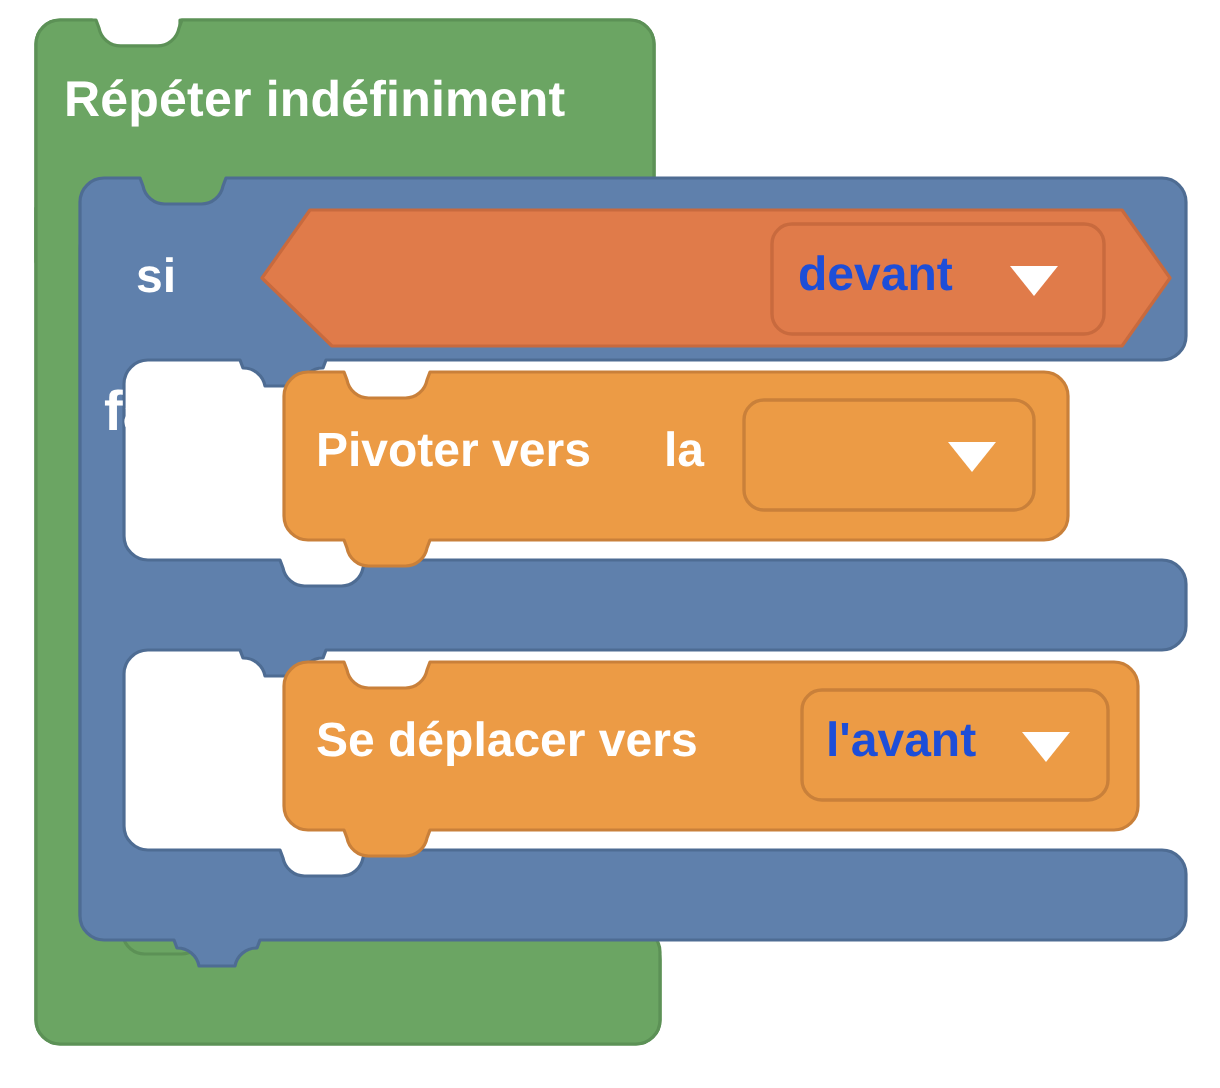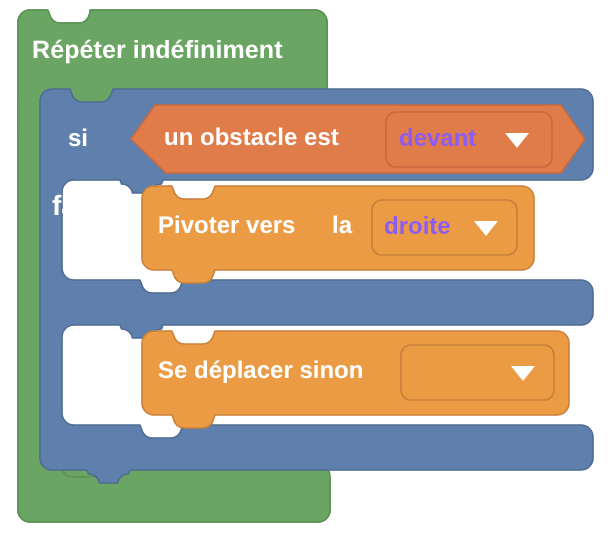--- a/index.html
+++ b/index.html
@@ -77,21 +77,21 @@
     top: 214px;
     font-size: 24px;
   }
   .lbl-cmd2-text {
     left: 158px;
     top: 359px;
     font-size: 24px;
   }
   .dd-text {
     position: absolute;
-    color: #8b5cf6;
+    color: #1d4ed8;
     font-family: "Liberation Sans", sans-serif;
     font-weight: bold;
     font-size: 24px;
     white-space: nowrap;
     user-select: none;
     line-height: 1;
     text-align: center;
   }
   .dd-devant { left: 399px; top: 126px; }
   .dd-droite { left: 384px; top: 214px; }
@@ -308,26 +308,25 @@
     <path class="dd-arrow" d="M 511 366 L 535 366 L 523 381 Z" fill="#ffffff"></path>
   </svg>
 
   <div class="block-label lbl-repeat">Répéter indéfiniment</div>
 
   <div class="block-label lbl-si">si</div>
 
   <div class="block-label lbl-faire">faire</div>
 
 
-  <div class="block-label lbl-cond-text">un obstacle est</div>
 
   <div class="dd-text dd-devant">devant</div>
 
   <div class="block-label lbl-cmd1-text">Pivoter vers</div>
 
   <div class="block-label lbl-cmd1-la">la</div>
 
-  <div class="dd-text dd-droite">droite</div>
-
-  <div class="block-label lbl-cmd2-text">Se déplacer sinon</div>
-
+
+  <div class="block-label lbl-cmd2-text">Se déplacer vers</div>
+
+  <div class="dd-text dd-lavant">l'avant</div>
 
 </div>
 
 </body></html>

